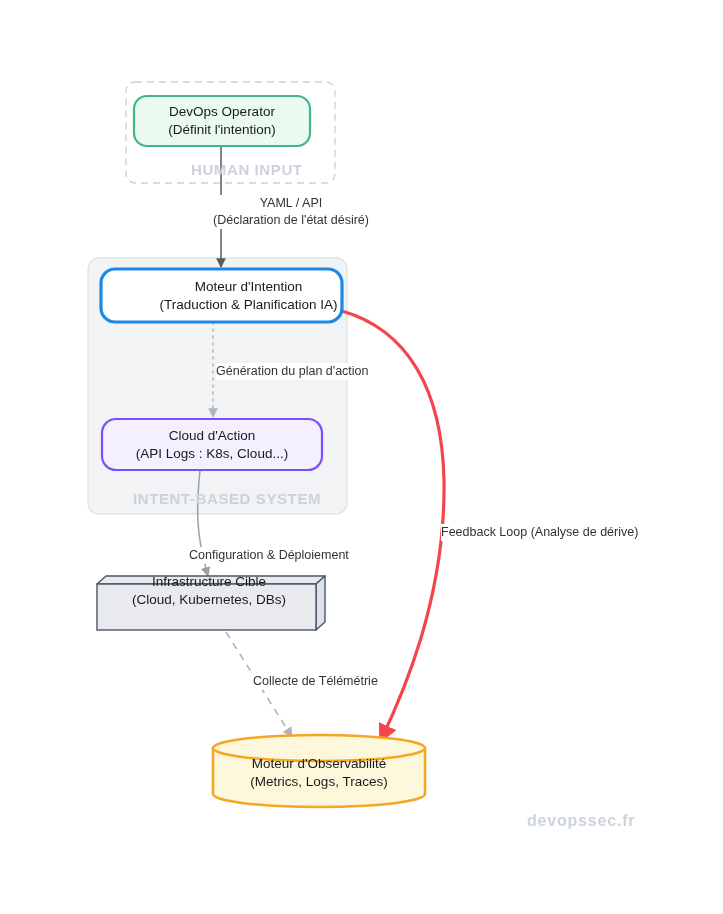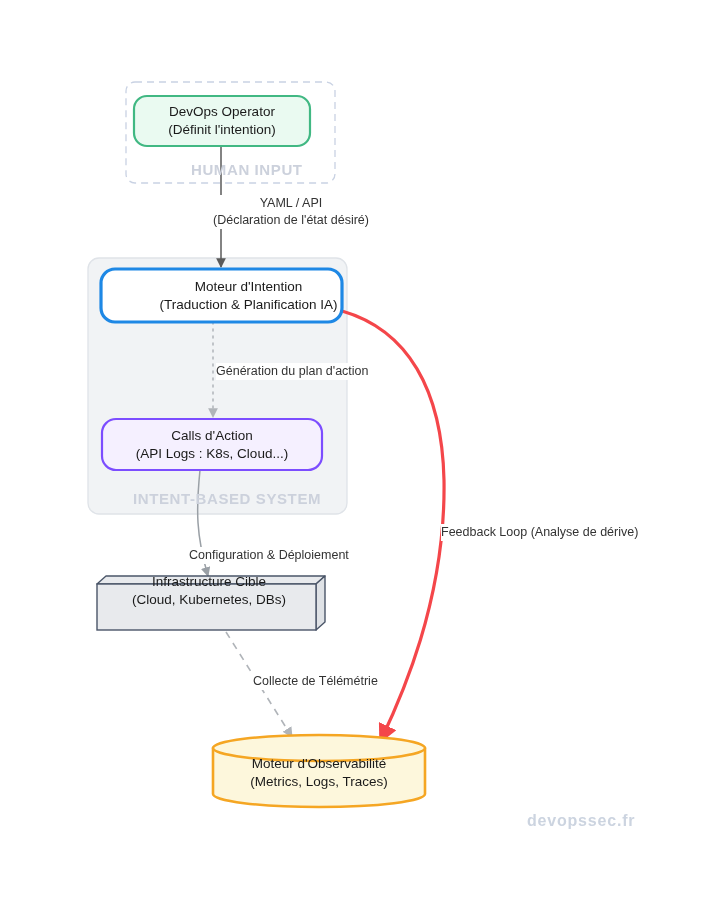--- a/index.html
+++ b/index.html
@@ -145,21 +145,21 @@
     <span class="l1">DevOps Operator</span>
     <span class="l2">(Définit l'intention)</span>
   </div>
 
   <div class="node-label" style="left:101px; top:269px; width:207px; height:53px;margin-left:44px;">
     <span class="l1">Moteur d'Intention</span>
     <span class="l2">(Traduction &amp; Planification IA)</span>
   </div>
 
   <div class="node-label" style="left:102px; top:419px; width:220px; height:51px;">
-    <span class="l1">Calls d'Action</span>
+    <span class="l1">Cloud d'Action</span>
     <span class="l2">(API Logs : K8s, Cloud...)</span>
   </div>
 
   <div class="node-label" style="left:97px; top:568px; width:224px; height:46px;">
     <span class="l1">Infrastructure Cible</span>
     <span class="l2">(Cloud, Kubernetes, DBs)</span>
   </div>
 
   <div class="node-label" style="left:213px; top:750px; width:212px; height:46px;">
     <span class="l1">Moteur d'Observabilité</span>

